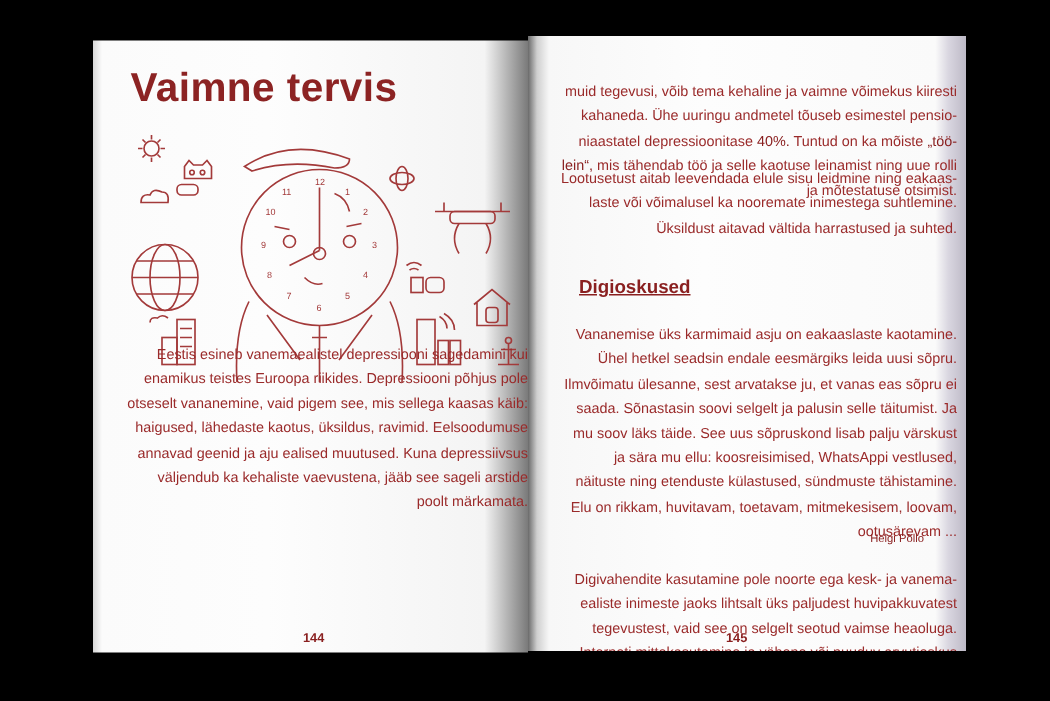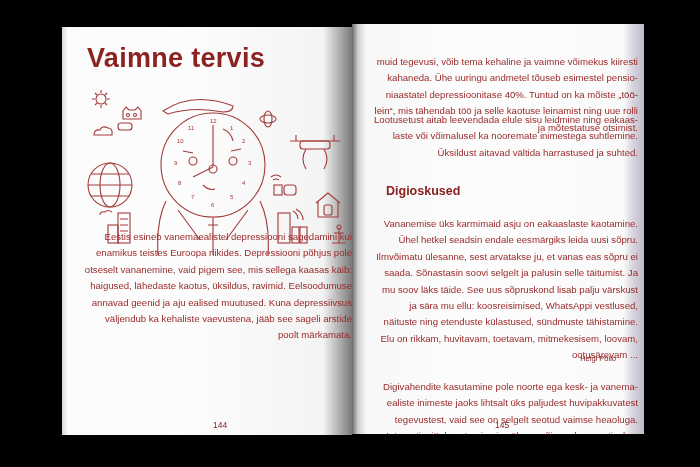--- a/index.html
+++ b/index.html
@@ -8,24 +8,24 @@
   .left { left:62px; top:27px; width:290px; height:408px; background:linear-gradient(to right,#d8d8d8 0px,#fbfbfb 6px,#fdfdfd 40%,#f4f4f4 90%,#7a7a7a 100%); }
   .right { left:352px; top:24px; width:292px; height:410px; background:linear-gradient(to right,#6a6a6a 0px,#cfcfcf 6px,#f7f7f7 14px,#fdfdfd 40%,#fafafa 93%,#d9d6e0 96%,#bdb9c6 100%); }
   .title { position:absolute; left:25px; top:16px; font-size:27px; font-weight:bold; color:#8c2323; letter-spacing:0.3px; }
   .illus { position:absolute; left:16px; top:58px; width:272px; height:170px; }
   .body { position:absolute; color:#9a2a2a; font-size:9.6px; line-height:16.4px; }
   .body p { margin:0; }
   .bold { font-weight:normal; color:#8a2020; }
   .lp1 { left:20px; top:202px; width:270px; }
   .lp2 { left:20px; top:306px; width:270px; }
   .lp3 { left:20px; top:357px; width:270px; }
-  .pnum { position:absolute; font-size:8.5px; font-weight:normal; color:#8a2020;margin-left:11px; }
+  .pnum { position:absolute; font-size:8.5px; font-weight:bold; color:#8a2020; }
   .rp1 { left:22px; top:30px; width:264px; }
   .rp2 { left:22px; top:88px; width:264px; }
-  .h2 { position:absolute; left:34px; top:160px; font-size:12.5px; font-weight:bold; color:#8a2020; }
+  .h2 { position:absolute; left:34px; top:160px; font-size:12.5px; font-weight:bold; color:#8a2020;text-decoration:underline; }
   .quote { left:22px; top:192px; width:264px; }
   .author { position:absolute; right:28px; top:330px; font-size:7.5px; font-weight:normal; color:#8a2020; }
   .rp3 { left:22px; top:355px; width:264px; }
 </style>
 </head>
 <body>
 
 <div class="page left">
   <div class="title">Vaimne tervis</div>
 

